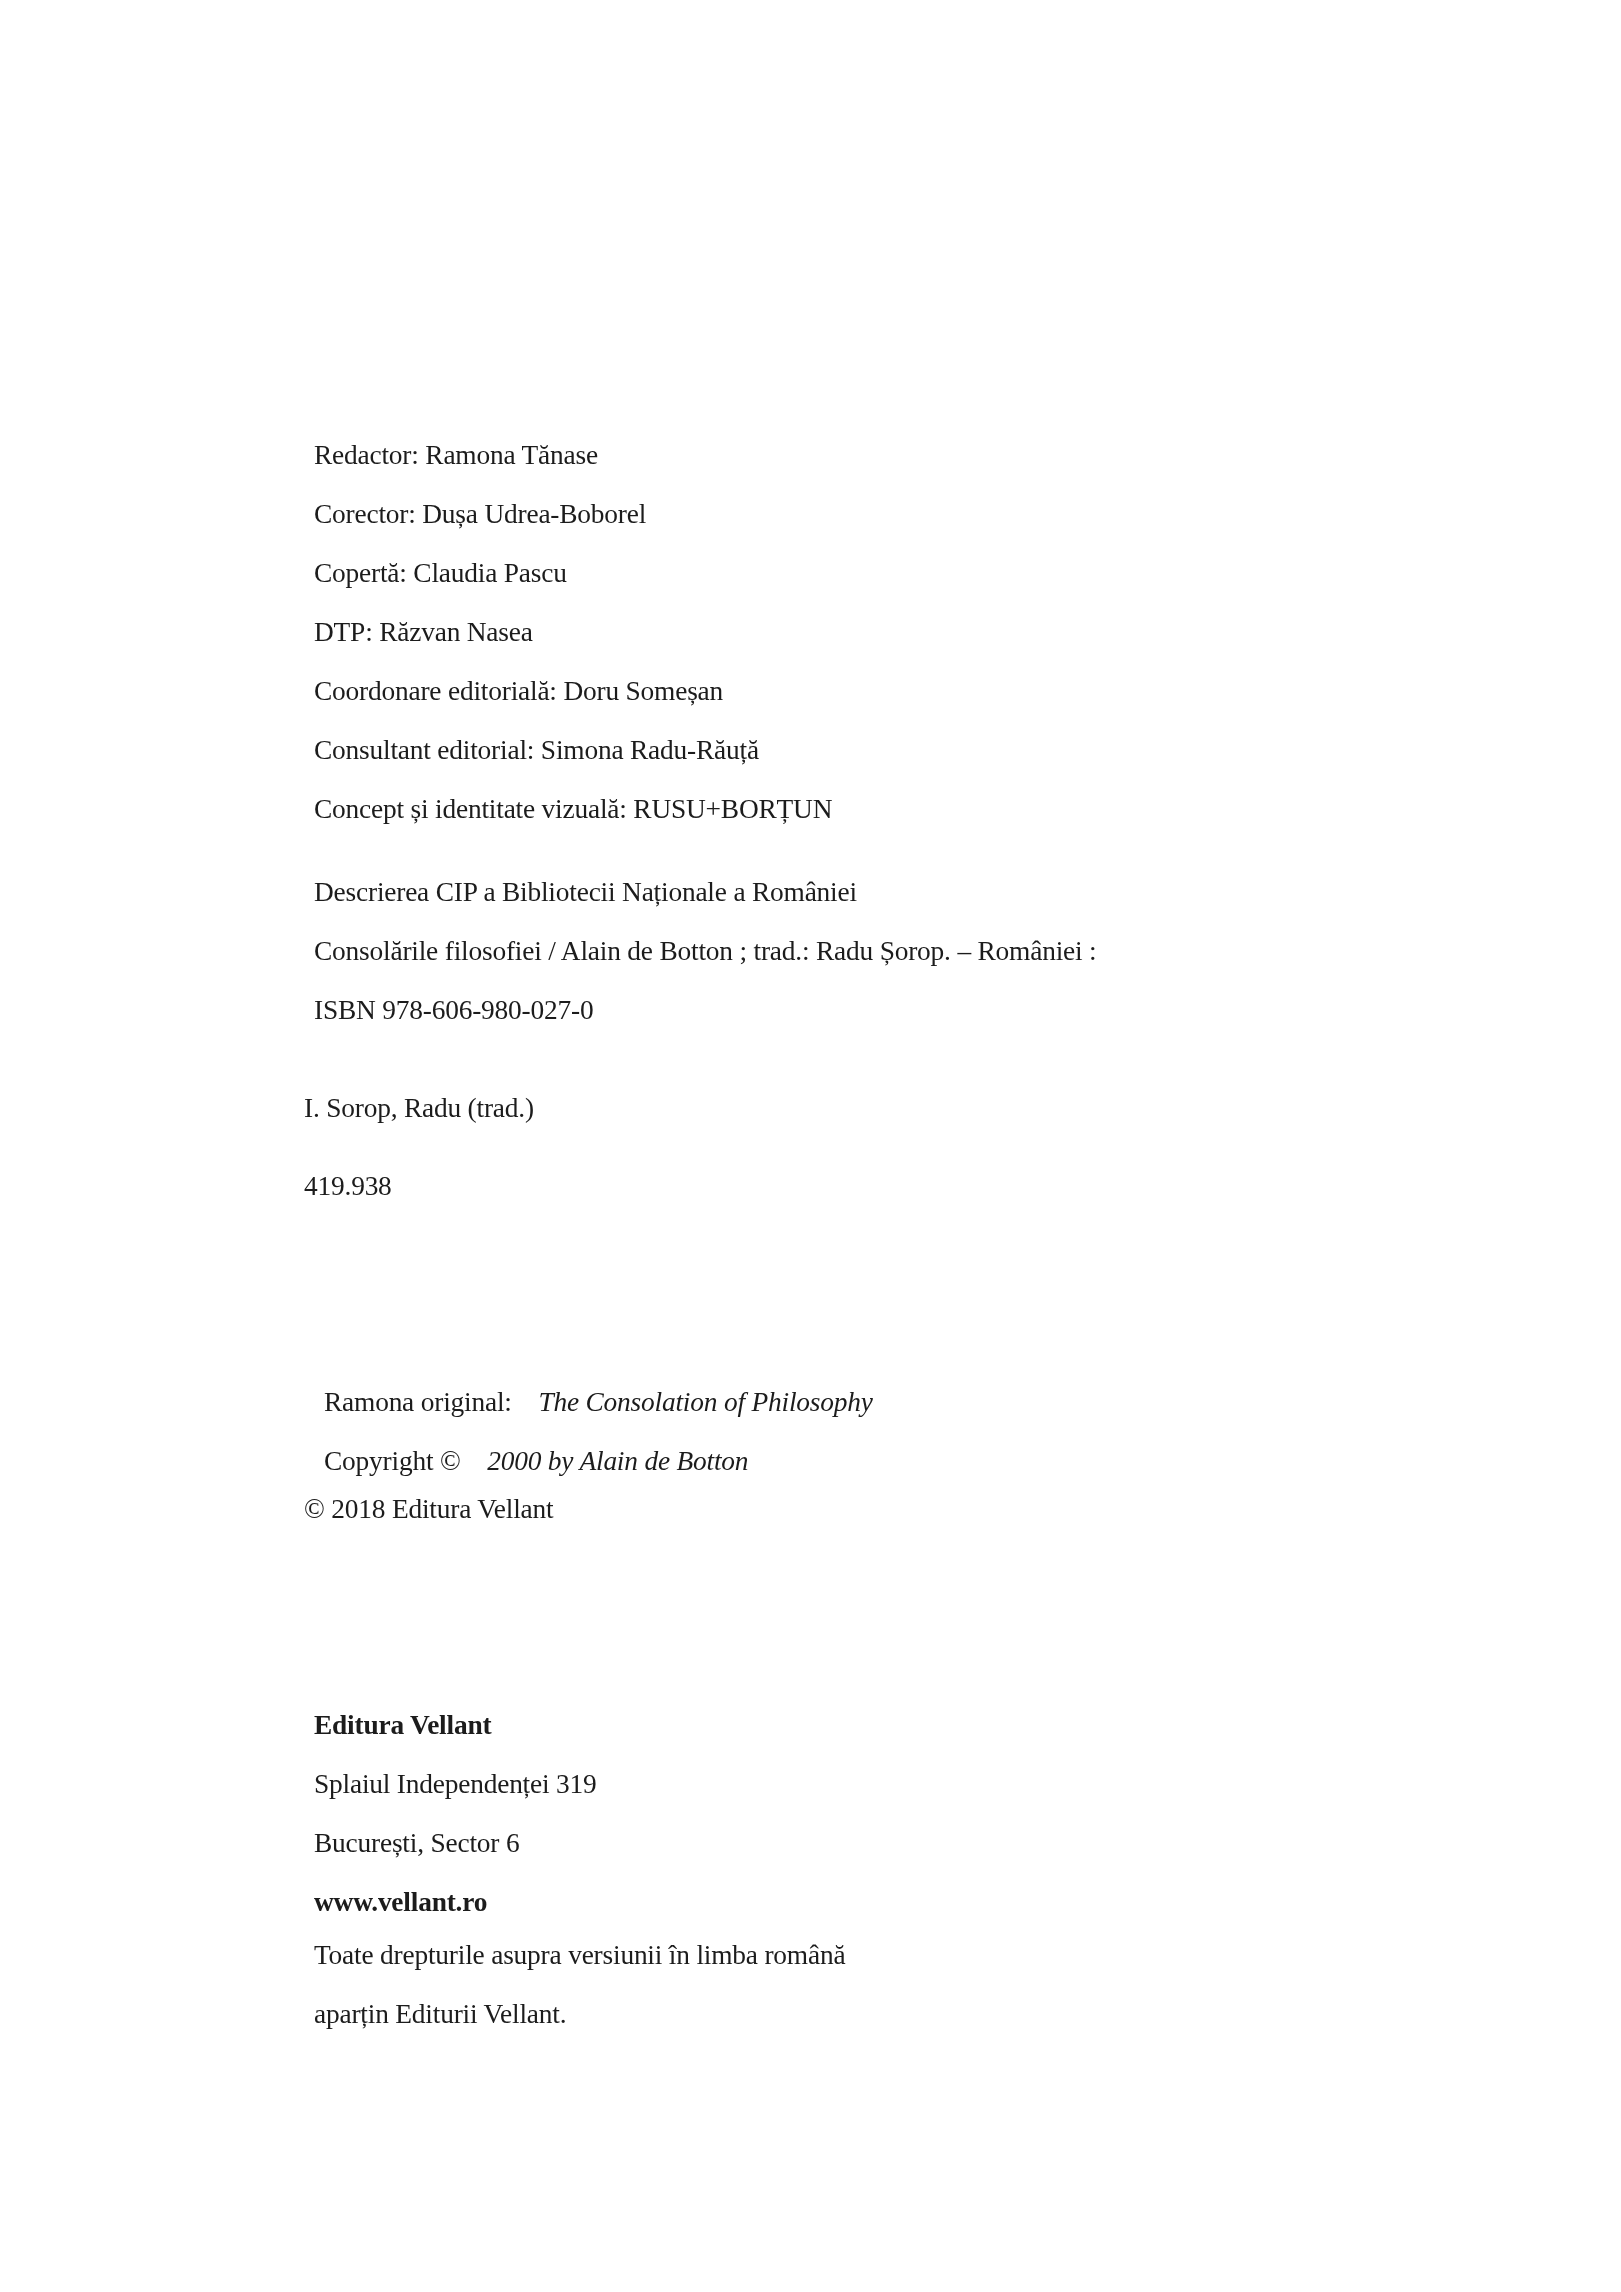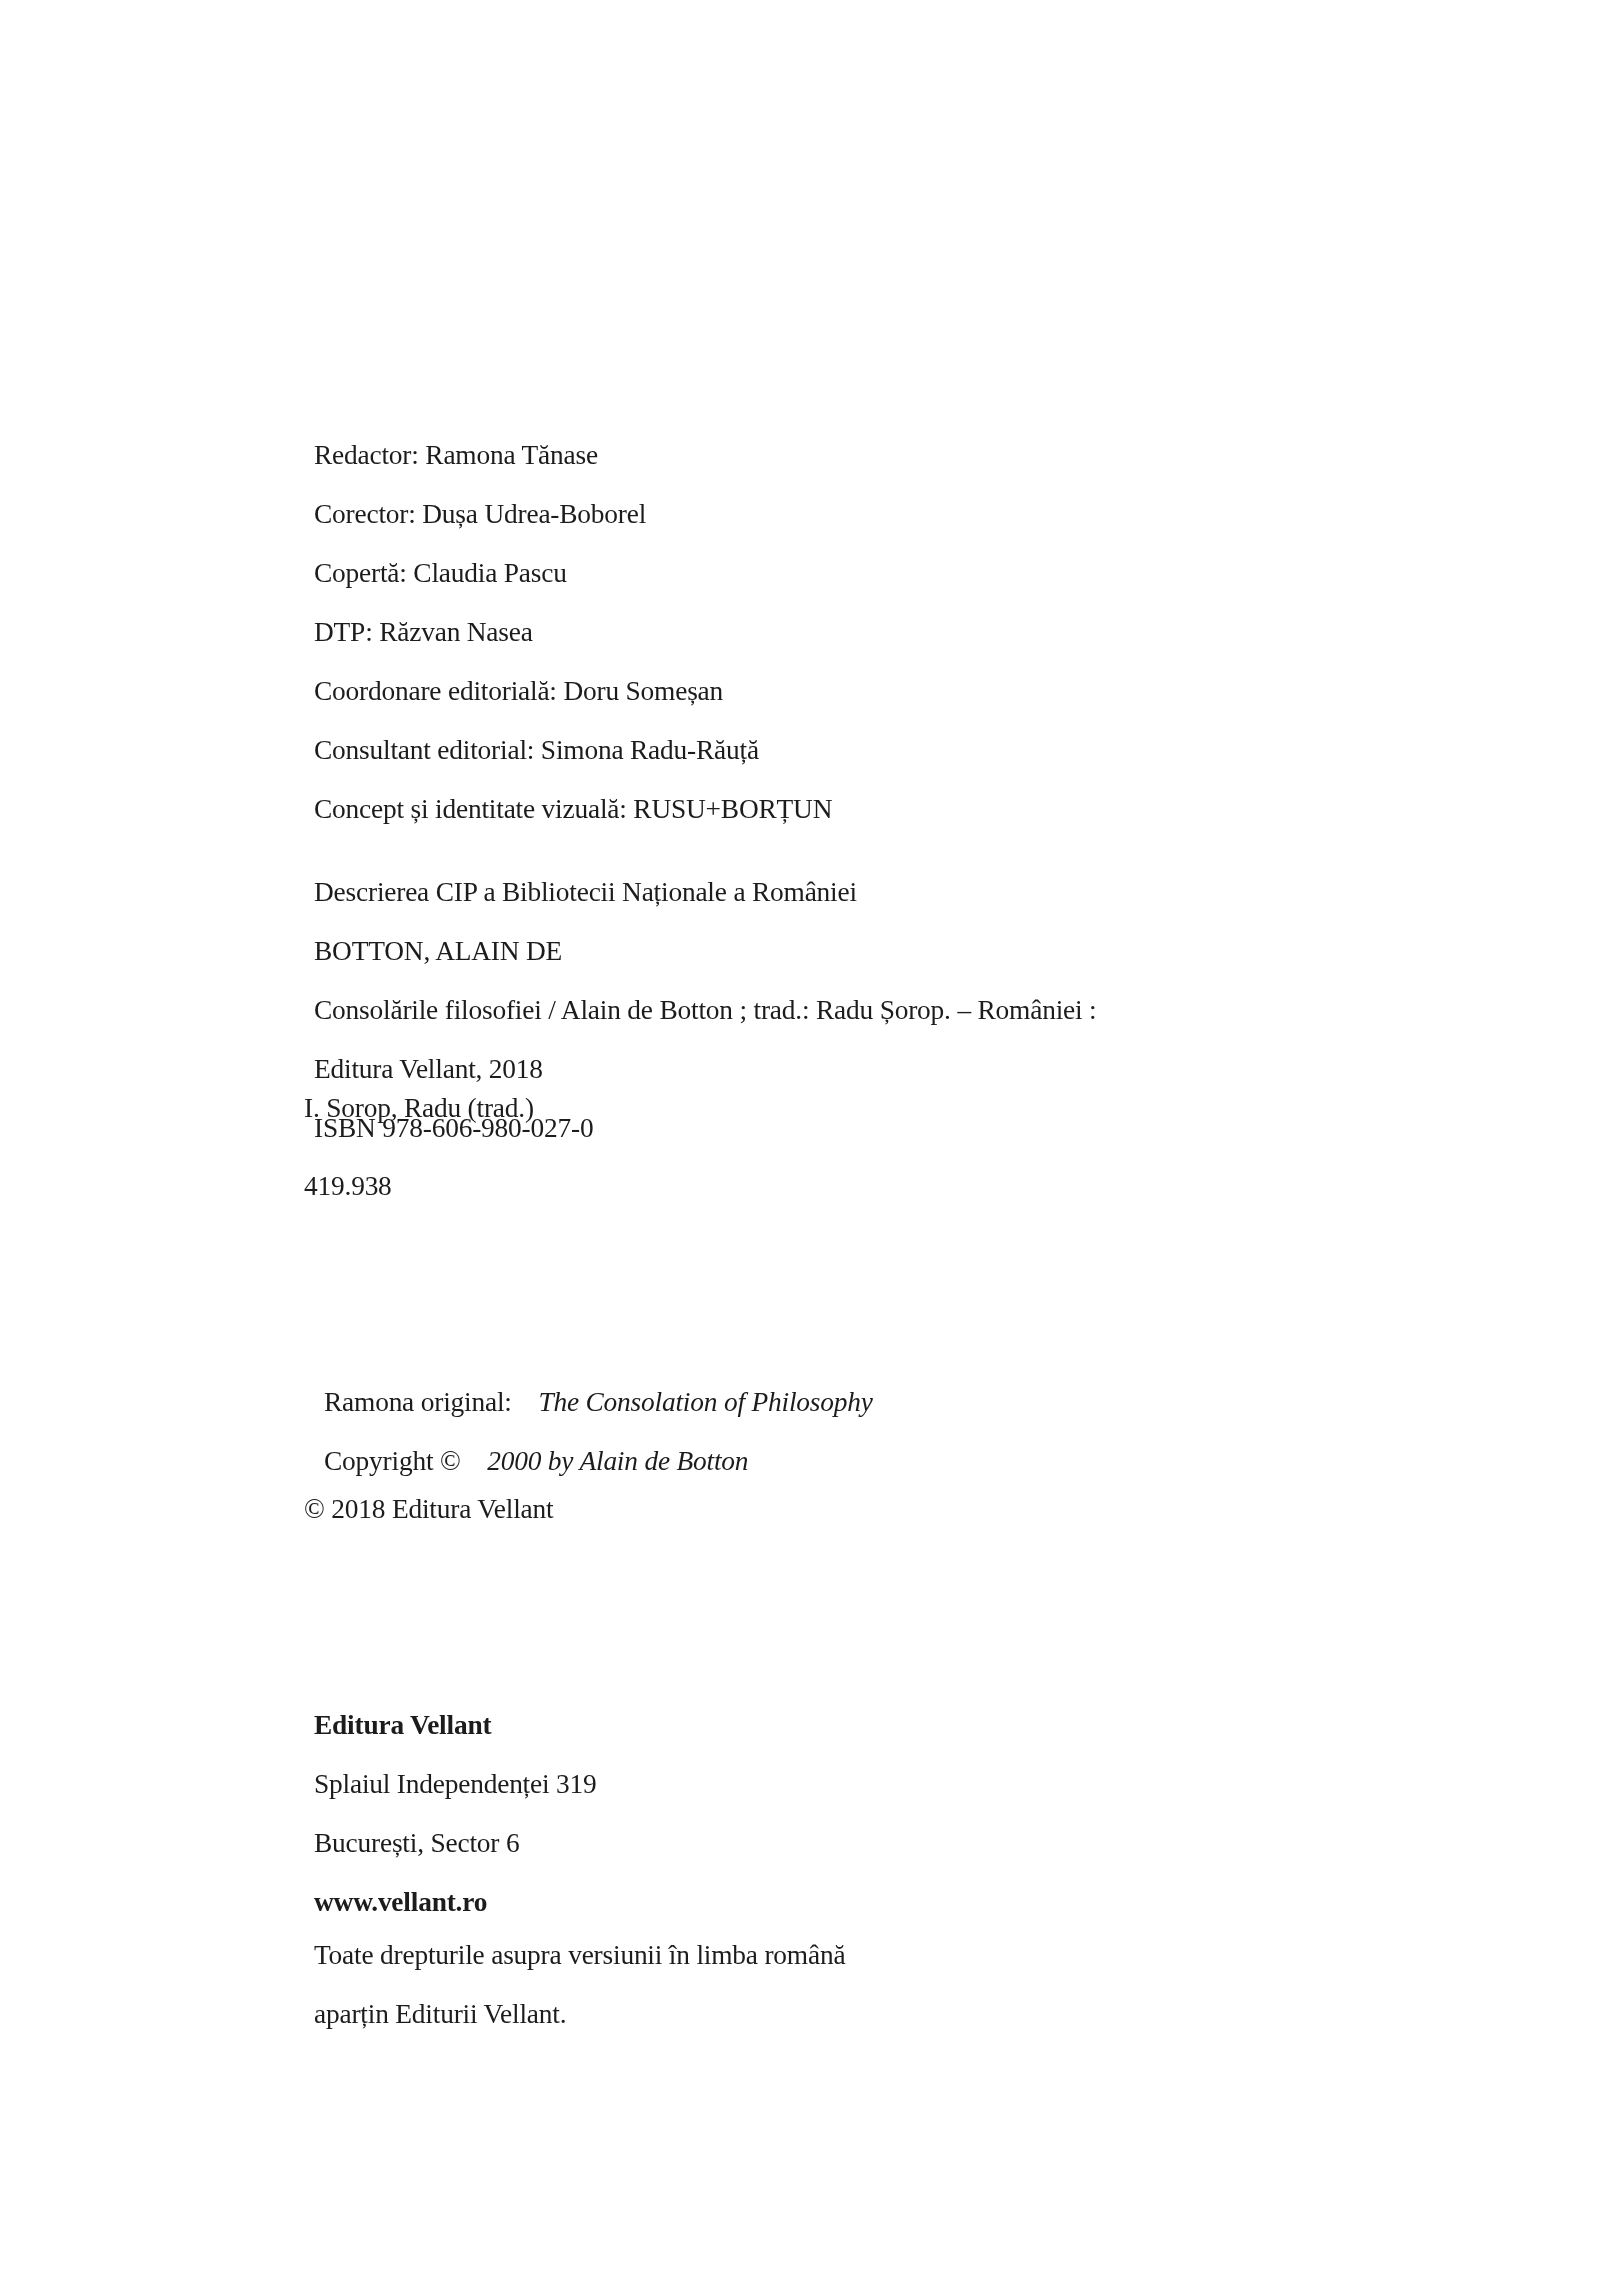--- a/index.html
+++ b/index.html
@@ -44,23 +44,21 @@
     <div class="line">Corector: Dușa Udrea-Boborel</div>
     <div class="line">Copertă: Claudia Pascu</div>
     <div class="line">DTP: Răzvan Nasea</div>
     <div class="line">Coordonare editorială: Doru Someșan</div>
     <div class="line">Consultant editorial: Simona Radu-Răuță</div>
     <div class="line">Concept și identitate vizuală: RUSU+BORȚUN</div>
   </div>
 
   <div class="block block-cip">
     <div class="line">Descrierea CIP a Bibliotecii Naționale a României</div>
-    <div class="line">BOTTON, ALAIN DE</div>
     <div class="line">Consolările filosofiei / Alain de Botton ; trad.: Radu Șorop. – României :</div>
-    <div class="line">Editura Vellant, 2018</div>
     <div class="line">ISBN 978-606-980-027-0</div>
   </div>
 
   <div class="block block-translator">I. Sorop, Radu (trad.)</div>
 
   <div class="block block-classification">419.938</div>
 
   <div class="block block-original">
     <div class="line"><span>Ramona original: </span><span class="italic">The Consolation of Philosophy</span></div>
     <div class="line"><span>Copyright © </span><span class="italic">2000 by Alain de Botton</span></div>

